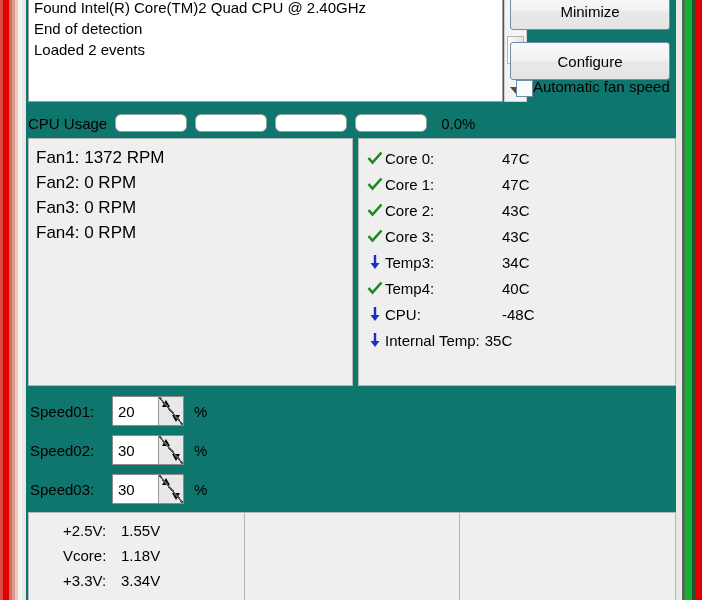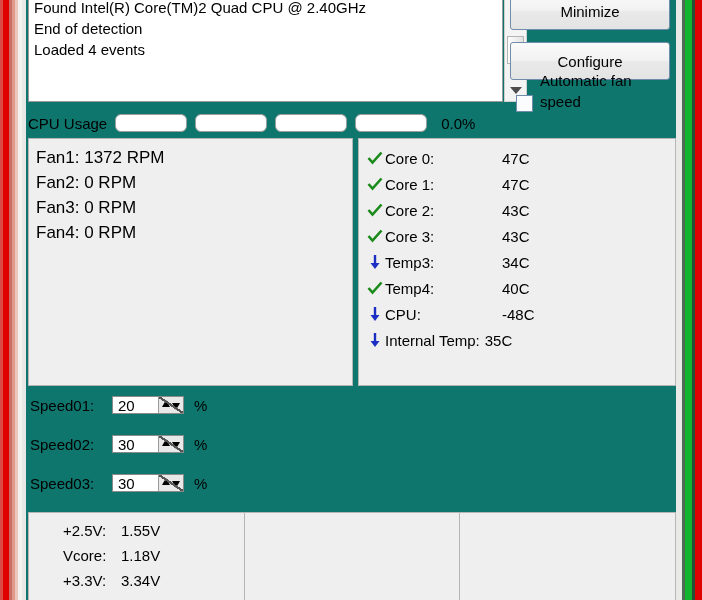--- a/index.html
+++ b/index.html
@@ -91,23 +91,23 @@
     font-size: 15px;
     color: #000;
     display: flex; align-items: center; justify-content: center;
     cursor: pointer;
   }
   .btn-min { left: 484px; top: -8px; }
   .btn-cfg { left: 484px; top: 42px; }
 
   .chk-row {
     position: absolute;
-    left: 490px; top: 70px;
+    left: 490px; top: 76px;
     width: 160px;
-    display: flex; align-items: flex-end; gap: 7px;
+    display: flex; align-items: center; 
     cursor: pointer;
   }
   .chk-box {
     width: 17px; height: 17px;
     background: #fbfcfd;
     border: 1px solid #6f8caa;
     flex: 0 0 auto;
     margin-top: 4px;
   }
   .chk-label { font-size: 15px; line-height: 21px; color: #000; }
@@ -160,21 +160,21 @@
     left: 4px;
     display: flex; align-items: center;
     font-size: 15px; color: #000;
   }
   .speed-r1 { top: 396px; }
   .speed-r2 { top: 435px; }
   .speed-r3 { top: 474px; }
   .speed-label { width: 82px; white-space: nowrap; }
   .spin {
     display: flex;
-    height: 18px;
+    height: 30px;
     border: 1px solid #8a8a8a;
     background: #ffffff;
   }
   .spin-val {
     width: 45px;
     display: flex; align-items: center;
     padding-left: 5px;
     font-size: 15px;
     background: #ffffff;
   }
@@ -230,21 +230,21 @@
     <div class="s" style="left:16px;width:3px;background:#2a4d33;"></div>
     <div class="s" style="left:19px;width:7px;background:#e00000;"></div>
   </div>
 
   <div class="app">
 
     <div class="log-wrap">
       <div class="log-lines">
         <div>Found Intel(R) Core(TM)2 Quad CPU @ 2.40GHz</div>
         <div>End of detection</div>
-        <div>Loaded 4 events</div>
+        <div>Loaded 2 events</div>
       </div>
     </div>
 
     <div class="scrollbar">
       <div class="sb-btn sb-up">
         <div class="tri tri-up"></div>
       </div>
       <div class="sb-thumb"></div>
       <div class="sb-btn sb-down">
         <div class="tri tri-down"></div>

